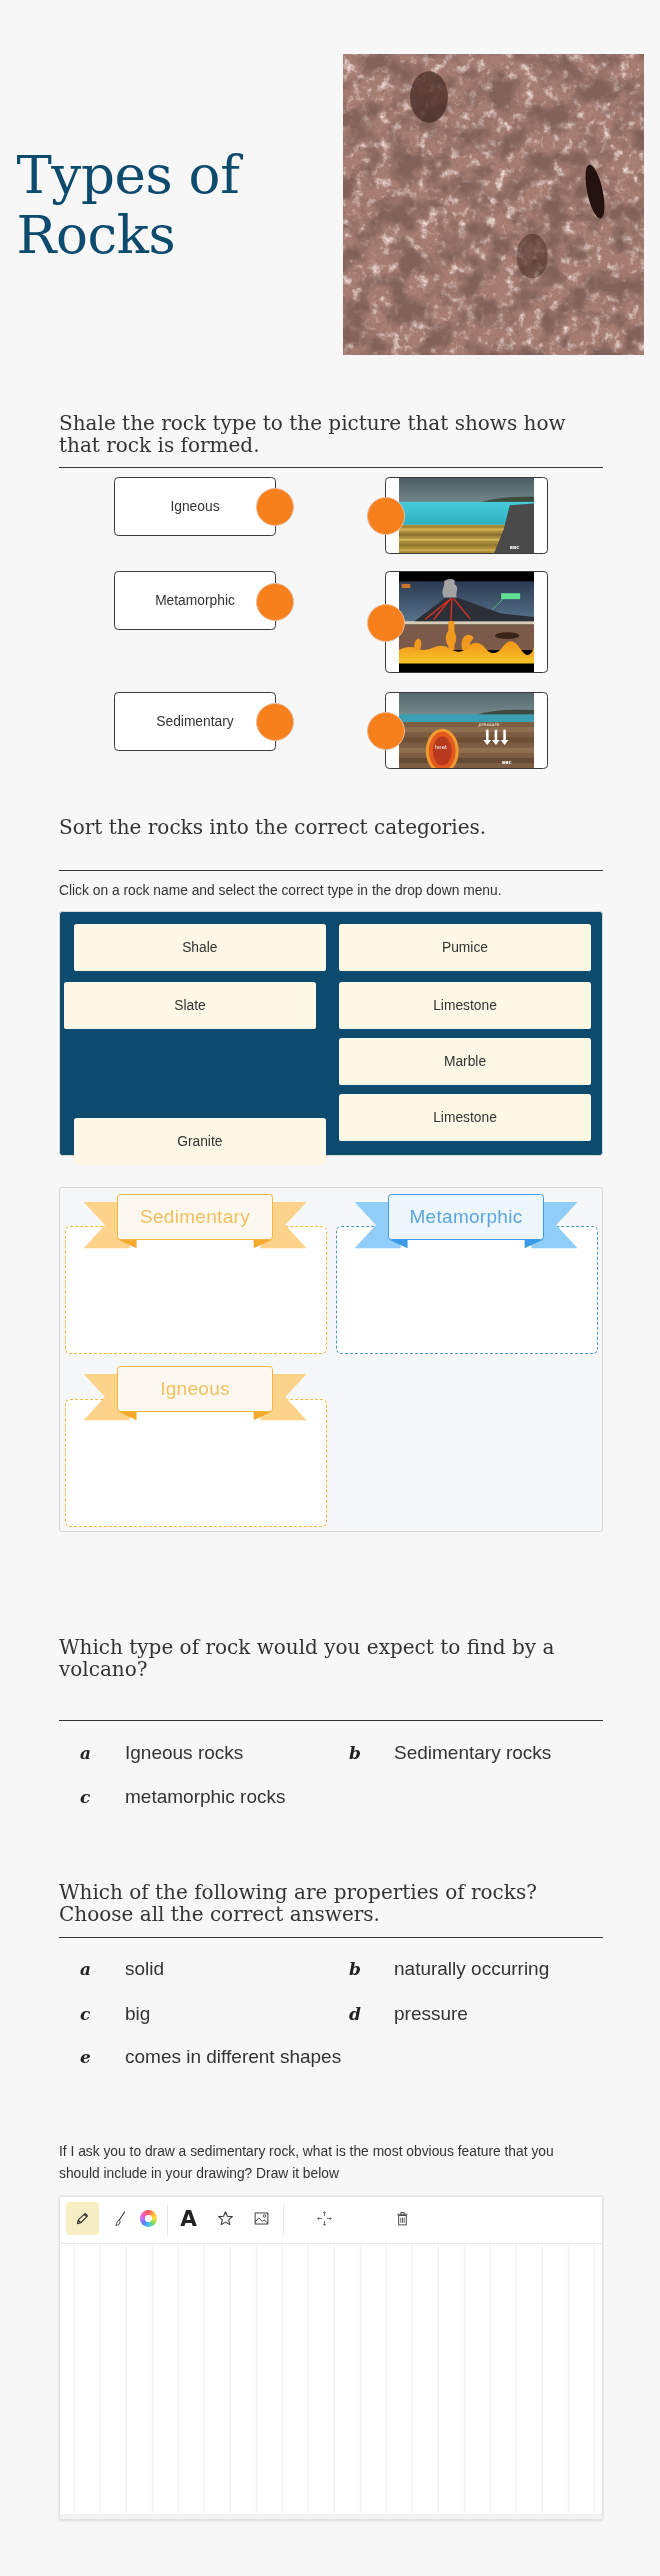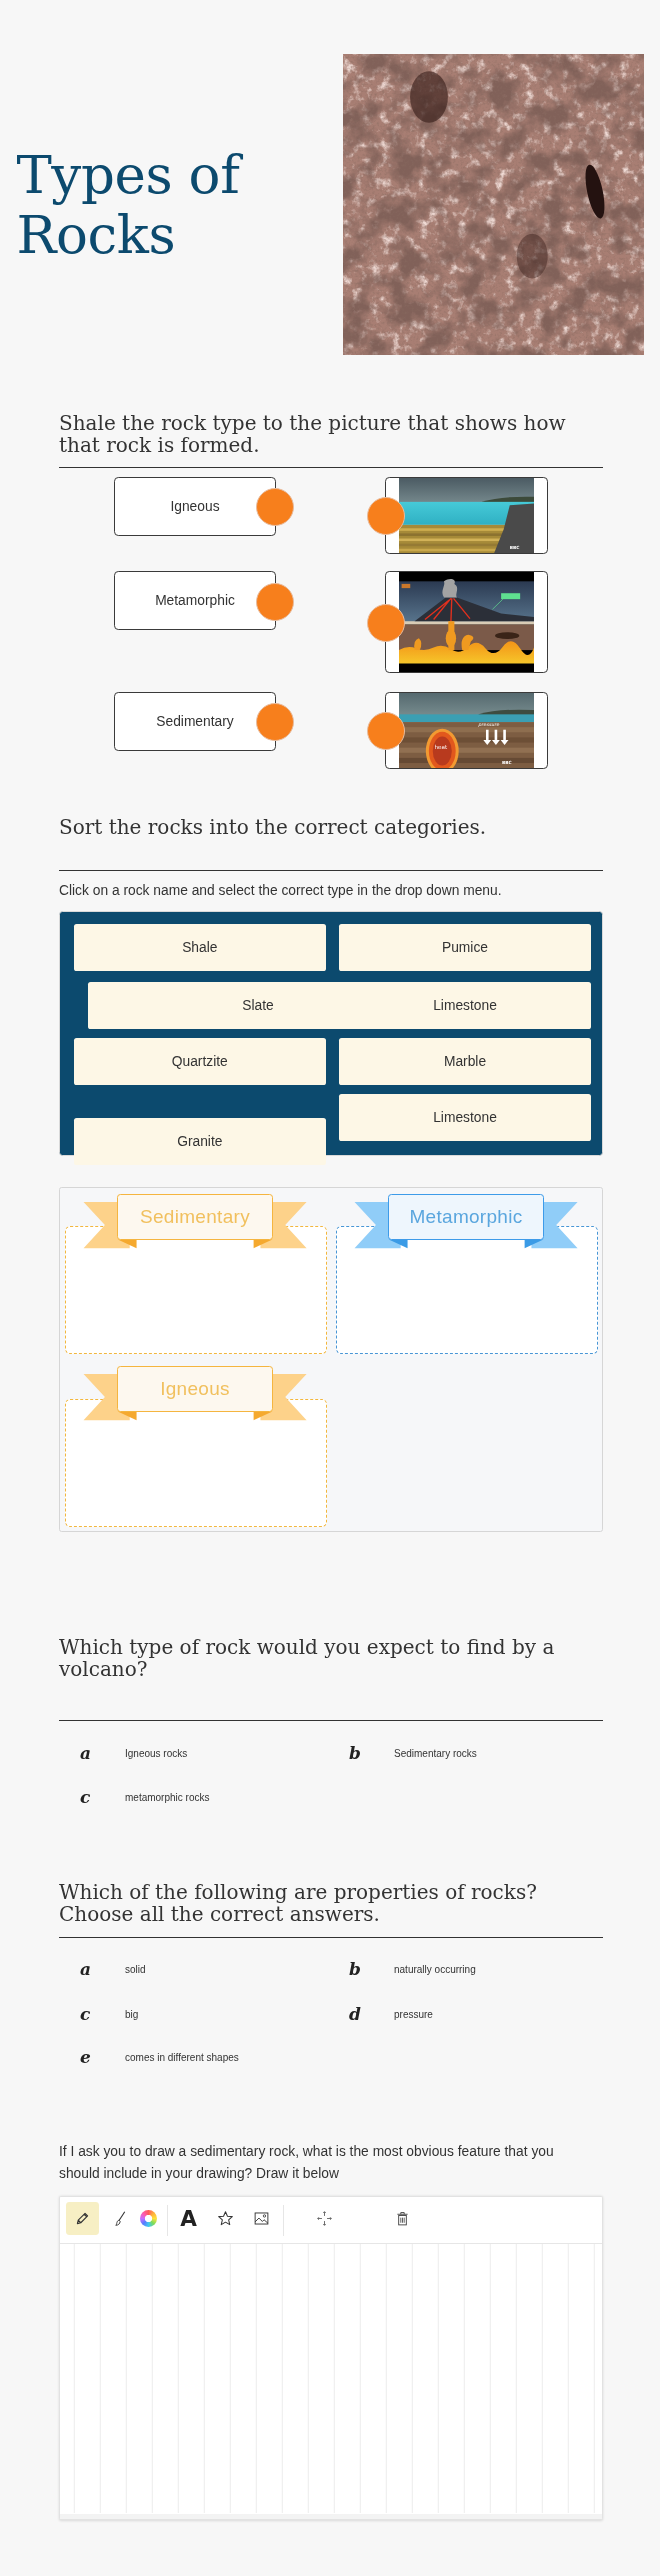--- a/index.html
+++ b/index.html
@@ -27,21 +27,21 @@
   .zone.orange { border:1.3px dashed #f2b73e; }
   .zone.blue { border:1.3px dashed #4896d6; }
   .ribbon { position:absolute; width:225px; height:47px; }
   .rlabel { position:absolute; width:156px; height:46px; box-sizing:border-box; border-radius:3.4px; display:flex; align-items:center; justify-content:center; font-size:19px; letter-spacing:0.3px; }
   .rlabel.orange { background:#fdf8ef; border:1.7px solid #f5b53f; color:#f1c05e; }
   .rlabel.blue { background:#eef6fd; border:1.7px solid #3d9be9; color:#5aa6de; }
 
   
   .opt { position:absolute; height:20.7px; display:flex; align-items:center; cursor:pointer; }
   .opt .letter { width:45px; font-family:"DejaVu Serif", serif; font-style:italic; font-weight:bold; font-size:17px; color:#222; padding-left:0; }
-  .opt .otext { font-size:10px; color:#333; }
+  .opt .otext { font-size:19px; color:#333; }
 
   
   .prompt { position:absolute; left:59px; top:2141px; width:516px; font-size:13.8px; line-height:21.5px; color:#333; }
   .canvas-wrap { position:absolute; left:59px; top:2196px; width:544px; height:324px; box-sizing:border-box; background:#fff; border:0.9px solid #e2e2e2; box-shadow:0 0.9px 2.6px rgba(0,0,0,0.12); border-radius:1.7px; }
   .toolbar { position:absolute; left:0; top:0; width:542px; height:46px; border-bottom:0.9px solid #e6e6e6; }
   .tool { position:absolute; top:5.2px; width:33px; height:33px; border-radius:3.4px; display:flex; align-items:center; justify-content:center; cursor:pointer; }
   .tool.active { background:#f7efc4; }
   .tool-div { position:absolute; top:7.7px; width:0.9px; height:31px; background:#e6e6e6; }
   .wheel { width:17px; height:17px; border-radius:50%; background:radial-gradient(circle, #fff 0 3.4px, transparent 3.9px), conic-gradient(#ff5a5a, #ffb13b, #ffe03b, #7ddc5a, #3ec8f0, #5a7cff, #c86cff, #ff5aa8, #ff5a5a); }
   .glyphA { font-family:"DejaVu Sans", sans-serif; font-weight:bold; font-size:21.5px; color:#222; line-height:1; }
@@ -192,23 +192,22 @@
   <div class="dot" style="left:367px; top:604px;"></div>
   <div class="dot" style="left:367px; top:712px;"></div>
 
   <h2 class="h2" style="top:817px;">Sort the rocks into the correct categories.</h2>
   <div class="rule" style="top:870px;"></div>
   <div class="instr">Click on a rock name and select the correct type in the drop down menu.</div>
 
   <div class="sort-panel">
     <div class="chip" style="left:13.8px; top:12px;">Shale</div>
     <div class="chip" style="left:279px; top:12px;">Pumice</div>
-    <div class="chip" style="left:28px; top:70px;padding-left:44px;">Slate</div>
+    <div class="chip" style="left:4px; top:70px;">Slate</div>
     <div class="chip" style="left:279px; top:70px;">Limestone</div>
-    <div class="chip" style="left:13.8px; top:126px;">Quartzite</div>
     <div class="chip" style="left:279px; top:126px;">Marble</div>
     <div class="chip" style="left:13.8px; top:182px;margin-top:24px;">Granite</div>
     <div class="chip" style="left:279px; top:182px;">Limestone</div>
   </div>
 
   <div class="cat-panel"></div>
 
   <div class="zone orange" style="left:65px; top:1226px;"></div>
   <svg class="ribbon" style="left:83px; top:1202px;" viewBox="0 0 262 55">
     <polygon points="0,0 54,0 54,54 0,54 25,27" fill="#fdd28a"></polygon>

